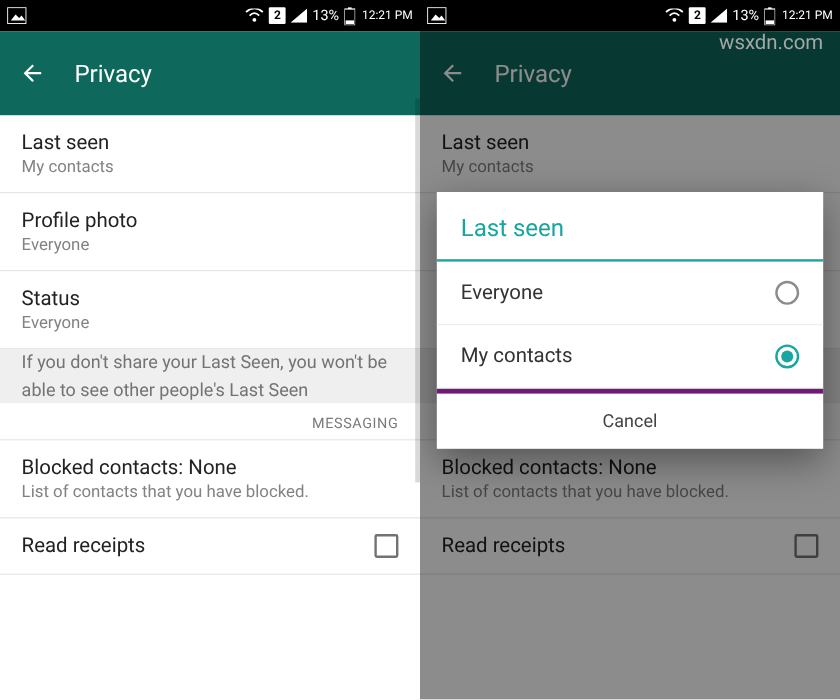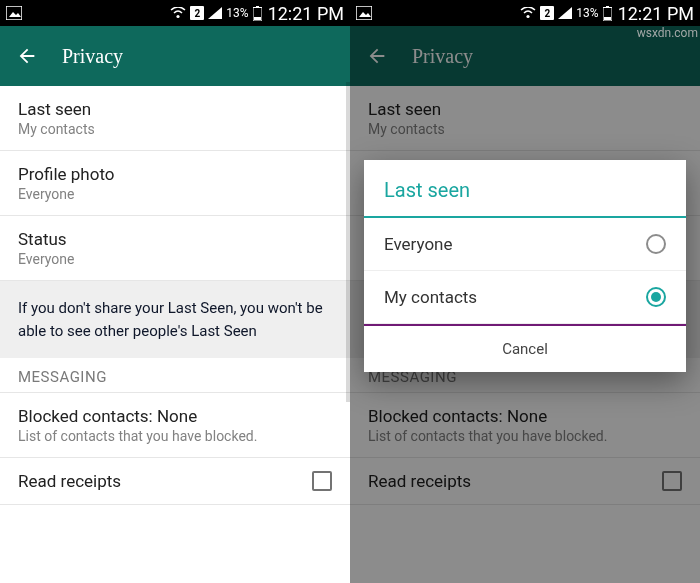--- a/index.html
+++ b/index.html
@@ -32,55 +32,55 @@
   .status-right { margin-left: auto; }
   .status-ico svg { display: block; }
   .sim-box {
     background: #fff; color: #000;
     font-size: 10px; font-weight: 700;
     width: 14px; height: 14px;
     display: flex; align-items: center; justify-content: center;
     border-radius: 1px;
   }
   .batt-pct { font-size: 12px; }
-  .clock { font-size: 18px; margin-left: 2px; }
+  .clock { font-size: 10px; margin-left: 2px; }
   
   .app-bar {
-    height: 60px;
+    height: 70px;
     background: #0e695c;
     color: #fff;
     display: flex;
     align-items: center;
     padding: 0 16px;
     gap: 24px;
-    font-family: Liberation Serif, serif;
   }
   .app-bar .title { font-size: 20px; font-weight: 400; }
   .back-arrow { display: flex; align-items: center; justify-content: center; }
   
   .list { overflow-y: auto; height: calc(583px - 26px - 56px); }
   .row {
     padding: 13px 18px;
     border-bottom: 1px solid #e6e6e6;
   }
   .row .primary { font-size: 17px; color: #222; }
   .row .secondary { font-size: 14px; color: #828282; margin-top: 2px; }
   .note {
     background: #efefef;
-    color: #0f172a;
+    color: #737373;
     font-size: 15px;
     line-height: 1.5;
-    padding: 16px 18px;
+    padding: 0 18px;
   }
   .section-header {
-    font-size: 15px;
+    font-size: 12px;
     letter-spacing: .5px;
     color: #7a7a7a;
     padding: 10px 18px 6px;
     border-bottom: 1px solid #e6e6e6;
+    text-align: right;
   }
   .row.with-check { display: flex; align-items: flex-start; }
   .row.with-check .txt { flex: 1; }
   .checkbox {
     width: 20px; height: 20px;
     border: 2px solid #737373;
     border-radius: 2px;
     margin-left: 10px;
   }
   .scroll-indicator {
@@ -139,27 +139,27 @@
     position: absolute;
     inset: 3px;
     border-radius: 50%;
     background: #1aa6a0;
   }
   .dialog-footer {
     text-align: center;
     padding: 14px 0;
     font-size: 15px;
     color: #444;
-    border-top: 2px solid #701a75;
+    border-top: 4px solid #701a75;
   }
   .watermark {
     position: absolute;
-    right: 2px;
+    right: 14px;
     top: 26px;
-    font-size: 12px;
+    font-size: 17px;
     color: rgba(180,180,180,.9);
     z-index: 50;
     writing-mode: horizontal-tb;
   }
 </style>
 </head>
 <body>
 
 <div class="pane left">
 

